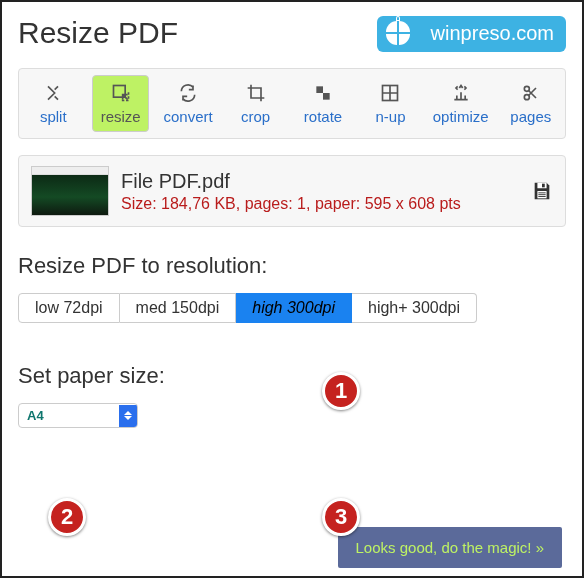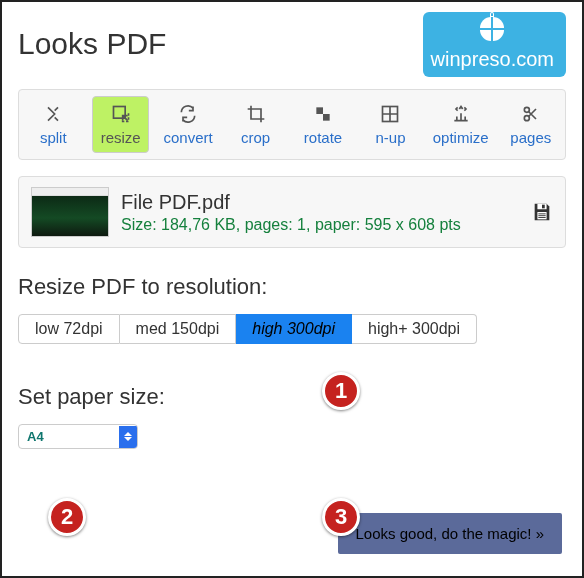--- a/index.html
+++ b/index.html
@@ -13,21 +13,21 @@
     height: 578px;
     border: 2px solid #222;
     padding: 10px 16px 16px 16px;
     position: relative;
     color: #333;
   }
   .header-row { display:flex; align-items:center; justify-content:space-between; margin-bottom:12px;}
   .page-title { font-size: 30px; font-weight: 400; color:#333; margin:4px 0 6px 0;}
   .brand {
     background:#3db2e3; color:#fff; font-size:20px; padding:4px 12px 6px 8px;
-    border-radius:6px; display:flex; align-items:center; gap:6px;flex-direction:column;
+    border-radius:6px; display:flex; align-items:center; gap:20px;
   }
   .brand-icon { width:26px; height:26px; position:relative; }
   .brand-icon .q { position:absolute; width:11px; height:11px; background:#fff;}
   .brand-icon .q1{left:1px; top:1px; border-top-left-radius:11px;}
   .brand-icon .q2{left:14px; top:1px; border-top-right-radius:11px;}
   .brand-icon .q3{left:1px; top:14px; border-bottom-left-radius:11px;}
   .brand-icon .q4{left:14px; top:14px; border-bottom-right-radius:11px;}
   .brand-icon::after{content:""; position:absolute; left:11px; top:-4px; width:4px; height:5px; background:#3db2e3; border-radius:2px 2px 0 0; box-shadow:0 0 0 1px #fff inset;}
   .toolbar {
     display:flex; gap:11px; background:#f7f7f7; border:1px solid #ddd; border-radius:4px;
@@ -46,21 +46,21 @@
   .file-panel {
     display:flex; align-items:center; gap:12px; background:#f7f7f7;
     border:1px solid #ddd; border-radius:4px; padding:10px 12px; margin-bottom:26px;
   }
   .thumb { width:78px; height:50px; border:1px solid #ccc; background:#fff; overflow:hidden;}
   .thumb-inner{ height:100%; display:flex; flex-direction:column;}
   .thumb-bar{ height:8px; background:#eee; border-bottom:1px solid #ddd;}
   .thumb-img{ flex:1; background:linear-gradient(180deg,#0c2a15 0%, #144a24 55%, #0e1a10 100%);}
   .file-info { flex:1; }
   .file-name { font-size:20px; color:#333; margin-bottom:2px;}
-  .file-meta { font-size:16px; color:#15803d;}
+  .file-meta { font-size:16px; color:#b91c1c;}
   .panel-actions { display:flex; gap:8px; align-items:center;}
   .save-icon svg{ display:block;}
   .section-label { font-size:22px; color:#333; margin:0 0 14px 0;}
   .opt-row { display:flex; margin-bottom:40px; position:relative;}
   .opt {
     border:1px solid #ccc; background:#fff; padding:5px 16px; font-size:16px; color:#333;
     cursor:pointer;
   }
   .opt + .opt { border-left:none; }
   .opt:first-child{ border-top-left-radius:4px; border-bottom-left-radius:4px;}
@@ -75,38 +75,38 @@
   .select-wrap .sel-arrows{
     width:18px; height:22px; background:#2a6fed; display:flex; flex-direction:column;
     align-items:center; justify-content:center; gap:1px;
   }
   .sel-arrows::before, .sel-arrows::after{
     content:""; width:0; height:0; border-left:4px solid transparent; border-right:4px solid transparent;
   }
   .sel-arrows::before{ border-bottom:4px solid #fff;}
   .sel-arrows::after{ border-top:4px solid #fff;}
   .cta {
-    position:absolute; right:20px; bottom:22px;
-    background:#5b6a9a; color:#000000; border:none; border-radius:2px;
+    position:absolute; right:20px; bottom:8px;
+    background:#5b6a9a; color:#bef264; border:none; border-radius:2px;
     padding:12px 18px; font-size:15px; cursor:pointer;
   }
   .callout {
     position:absolute; width:38px; height:38px; border-radius:50%;
     background:#c5221f; border:3px solid #fff; box-shadow:0 1px 3px rgba(0,0,0,.5);
     color:#fff; font-weight:700; font-size:22px; display:flex; align-items:center; justify-content:center;
     z-index:5; pointer-events:none;
   }
 </style>
 </head>
 <body>
 
 <div class="frame">
 
   <div class="header-row">
-    <h1 class="page-title">Looks PDF</h1>
+    <h1 class="page-title">Resize PDF</h1>
     <div class="brand">
       <span class="brand-icon">
         <span class="q q1"></span>
           <span class="q q2"></span>
           <span class="q q3"></span>
           <span class="q q4"></span>
       </span>
       <span>winpreso.com</span>
     </div>
   </div>

